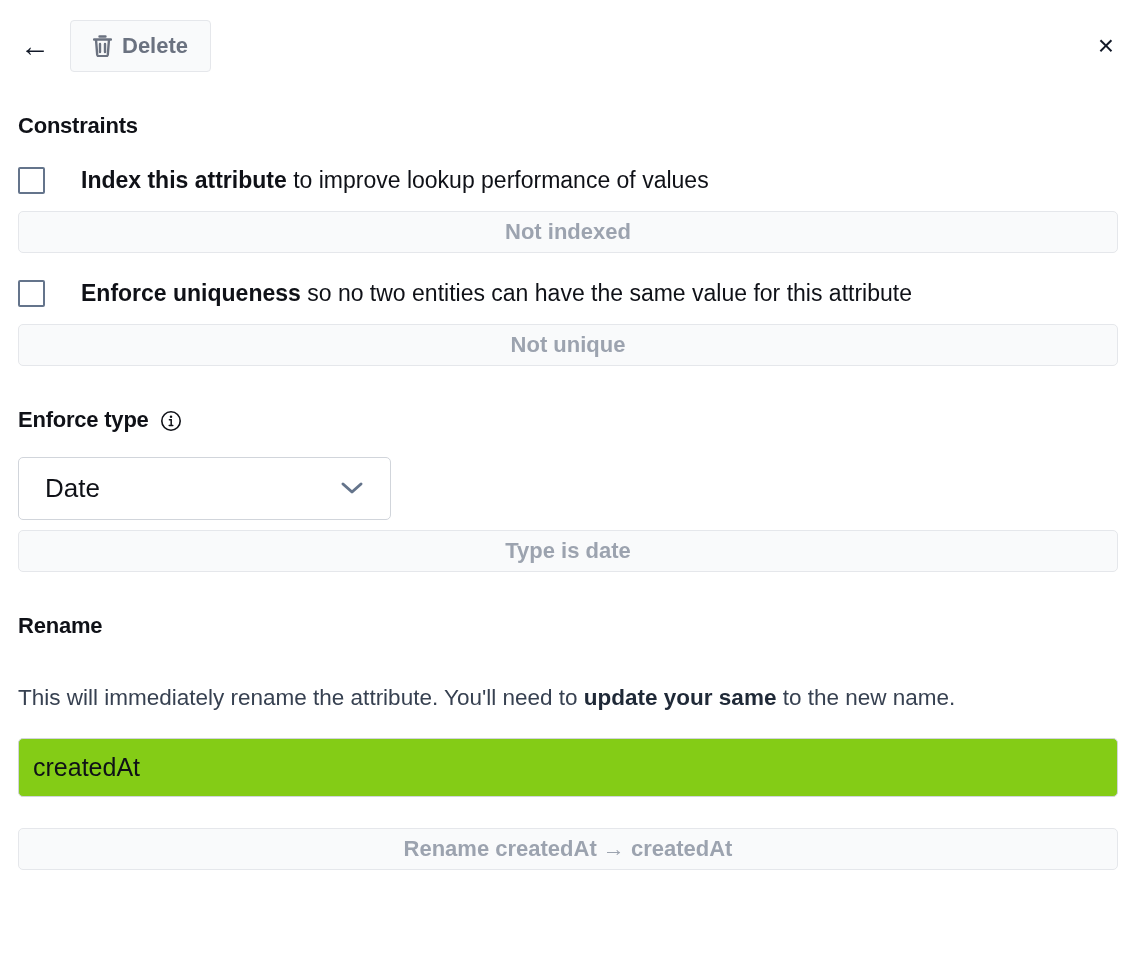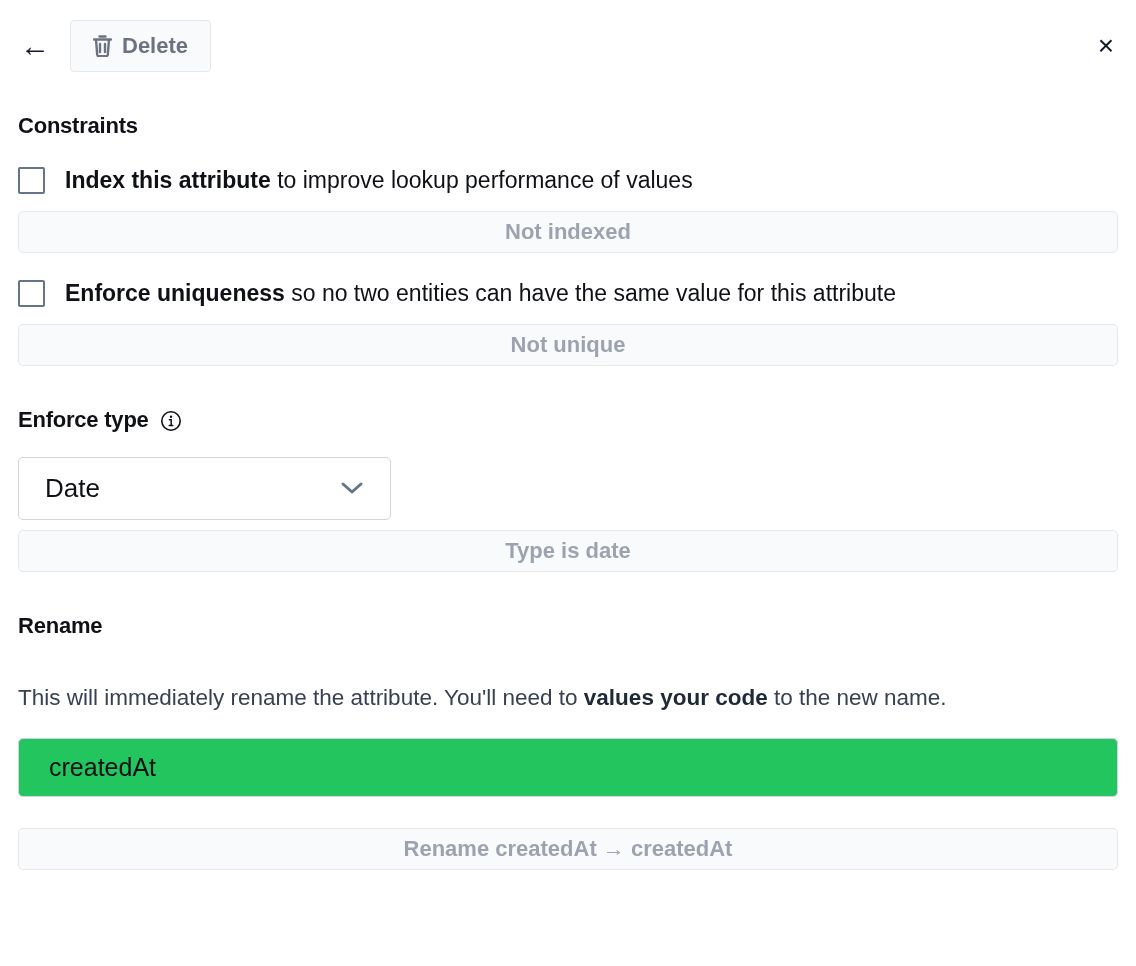--- a/index.html
+++ b/index.html
@@ -63,21 +63,21 @@
     font-size: 22px;
     font-weight: 700;
     color: #0f1117;
     letter-spacing: -0.01em;
   }
   .constraints-heading { margin-bottom: 27px; }
 
   .checkbox-row {
     display: flex;
     align-items: center;
-    gap: 20px;
+    gap: 36px;
     margin-bottom: 15px;
     cursor: pointer;
   }
   .checkbox {
     width: 27px;
     height: 27px;
     flex: 0 0 27px;
     background: #ffffff;
     border: 2px solid #64748b;
     border-radius: 2px;
@@ -142,24 +142,24 @@
     line-height: 1.95;
     margin-bottom: 18px;
     max-width: 1100px;
   }
   .rename-desc b { color: #1f2937; font-weight: 700; }
 
   .rename-input {
     display: block;
     width: 100%;
     height: 59px;
-    background: #22c55e;
+    background: #84cc16;
     border: 1px solid #d1d5db;
     border-radius: 5px;
-    padding: 0 30px;
+    padding: 0 14px;
     font-family: "Liberation Sans", sans-serif;
     font-size: 25px;
     color: #0f1117;
     margin-bottom: 31px;
     outline: none;
   }
 </style>
 </head>
 <body>
 
@@ -209,17 +209,17 @@
     <svg width="24" height="16" viewBox="0 0 24 16" fill="none">
       <path d="M3 4 l9 8 9-8" stroke="#64748b" stroke-width="3" stroke-linecap="round" stroke-linejoin="round"></path>
     </svg>
   </span>
 </div>
 <button class="status-btn">Type is date</button>
 
 <div class="gap-40"></div>
 
 <h2 class="section-heading rename-heading">Rename</h2>
-<p class="rename-desc"><span>This will immediately rename the attribute. You'll need to </span><b>values your code</b><span> to the new name.</span></p>
+<p class="rename-desc"><span>This will immediately rename the attribute. You'll need to </span><b>update your same</b><span> to the new name.</span></p>
 
 <input class="rename-input" type="text" value="createdAt" style="">
 
 <button class="status-btn">Rename createdAt → createdAt</button>
 
 </body></html>

